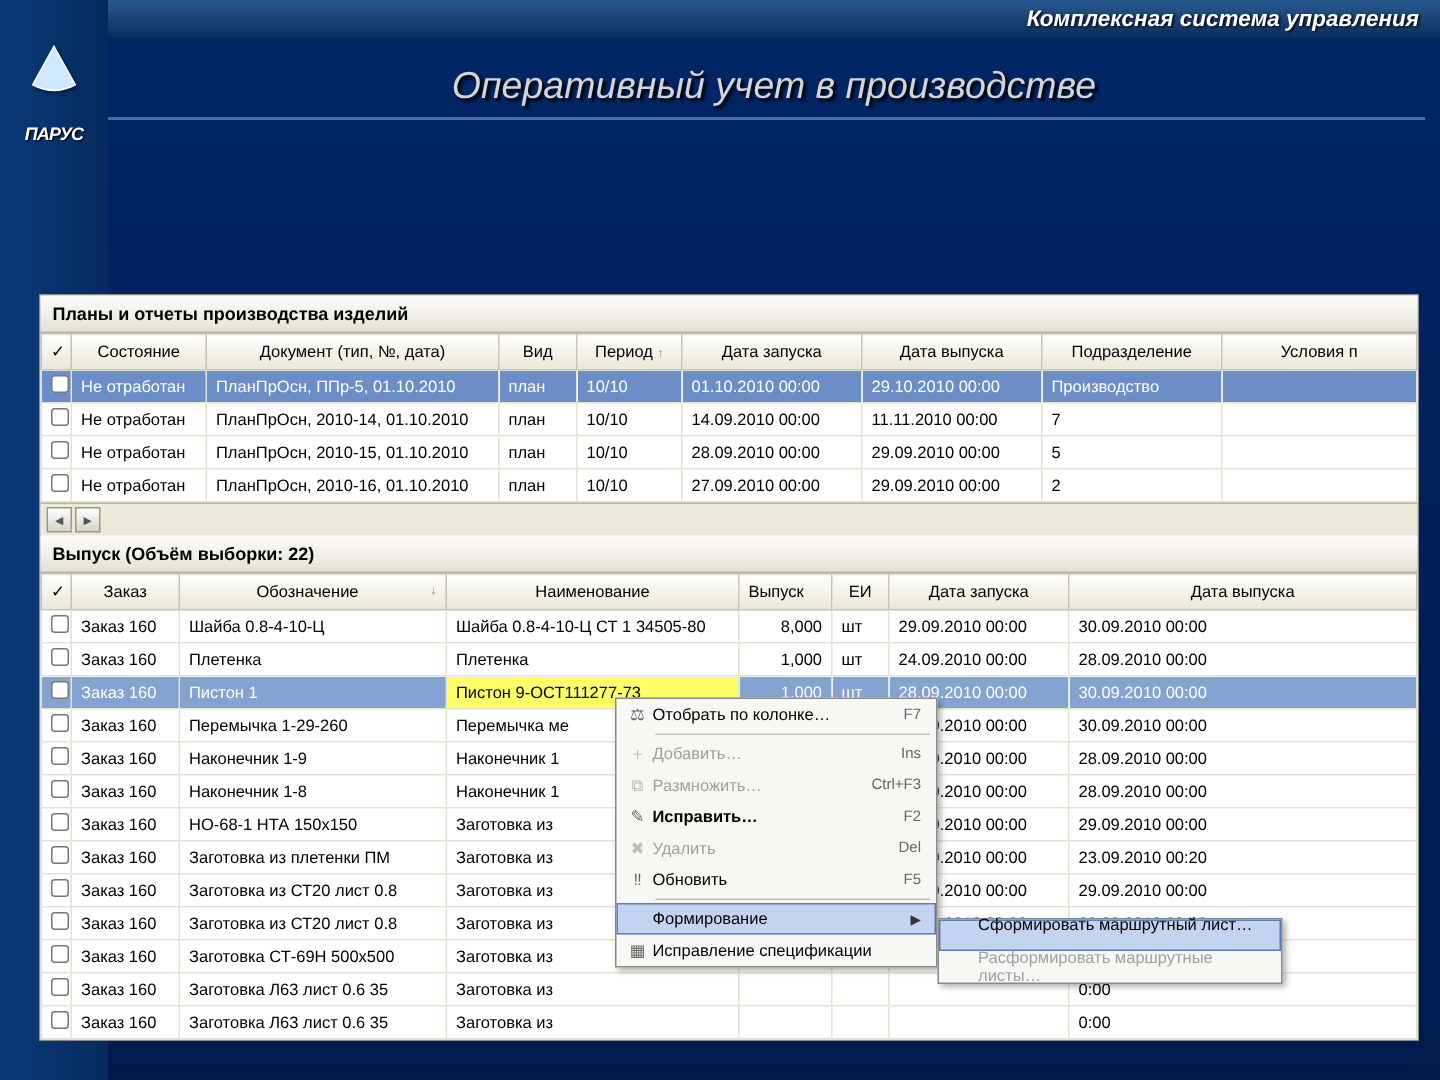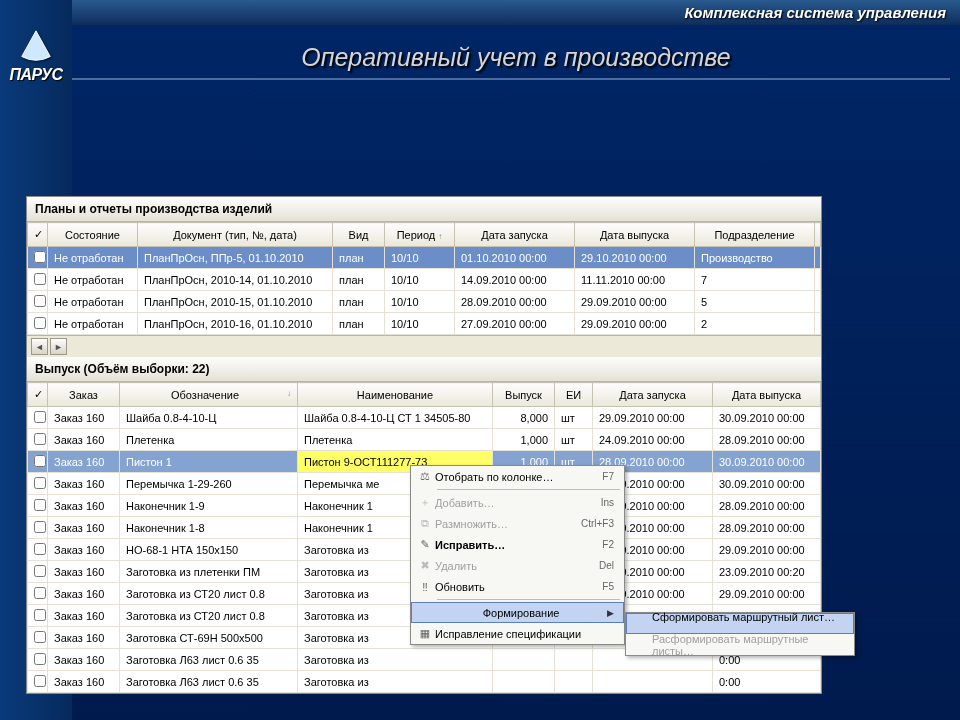--- a/index.html
+++ b/index.html
@@ -37,22 +37,22 @@
   display: flex;
   flex-direction: column;
   align-items: center;
   padding-top: 28px;
 }
 .logo-stripe svg { filter: drop-shadow(1px 1px 1px #001030); }
 .logo-text {
   color: #fff;
   font-style: italic;
   font-weight: bold;
-  font-size: 16px;
-  margin-top: 0;
+  font-size: 12px;
+  margin-top: 16px;
   letter-spacing: -0.5px;
   text-shadow: 1px 1px 1px #000;
 }
 .title-row {
   margin-left: 72px;
   color: #d5d5d5;
   font-size: 25px;
   font-weight: normal;
   font-style: italic;
   padding: 18px 10px 6px;
@@ -72,21 +72,21 @@
   font-style: italic;
   text-align: justify;
   text-shadow: 1px 1px 2px #000;
   line-height: 1.35;
 }
 .intro-text .period { font-style: normal; }
 .app-window {
   position: absolute;
   left: 26px;
   top: 196px;
-  width: 796px;
+  width: 920px;
   background: #ece9d8;
   border: 1px solid #8a8a8a;
   font-size: 11px;
   color: #000;
 }
 .panel-title {
   background: linear-gradient(to bottom, #fdfdfd, #e4e2d6);
   padding: 5px 8px;
   font-weight: bold;
   font-size: 12px;
@@ -156,21 +156,21 @@
   width: 20px;
   display: flex;
   justify-content: center;
   font-size: 11px;
   color: #666;
 }
 .ctxmenu .mi .lbl { flex: 1; }
 .ctxmenu .mi .sc { color: #666; font-size: 10px; }
 .ctxmenu .mi.disabled { color: #a0a0a0; }
 .ctxmenu .mi.disabled .ico { color: #bbb; }
-.ctxmenu .mi.sel { background: #c2d4f1; border: 1px solid #5a7eb8; padding: 2px 9px 2px 3px; text-align: center; }
+.ctxmenu .mi.sel { background: #c2d4f1; border: 1px solid #5a7eb8; padding: 2px 9px 2px 3px; }
 .ctxmenu .sep { height: 1px; background: #c0bdb0; margin: 2px 4px 2px 26px; }
 .ctxmenu .arrow { font-size: 9px; color: #333; }
 .submenu {
   position: absolute;
   left: 625px;
   top: 612px;
   width: 230px;
   background: #f7f7f4;
   border: 1px solid #8a8a8a;
   box-shadow: 2px 2px 4px rgba(0,0,0,0.3);
@@ -295,21 +295,21 @@
           <col style="width:38px">
         <col style="width:120px">
           <col>
       </colgroup>
       <thead>
         <tr>
           <th class="chkcol">✓</th>
           <th>Заказ</th>
           <th><span>Обозначение</span><span class="sort-ind" style="float:right">↓</span></th>
           <th>Наименование</th>
-          <th style="text-align:center">Выпуск</th>
+          <th style="text-align:left">Выпуск</th>
           <th>ЕИ</th>
           <th>Дата запуска</th>
           <th>Дата выпуска</th>
         </tr>
       </thead>
       <tbody id="panel2-body">
           <tr>
             <td class="chkcol"><input type="checkbox" style=""></td>
             <td>Заказ 160</td>
             <td>Шайба 0.8-4-10-Ц</td>

